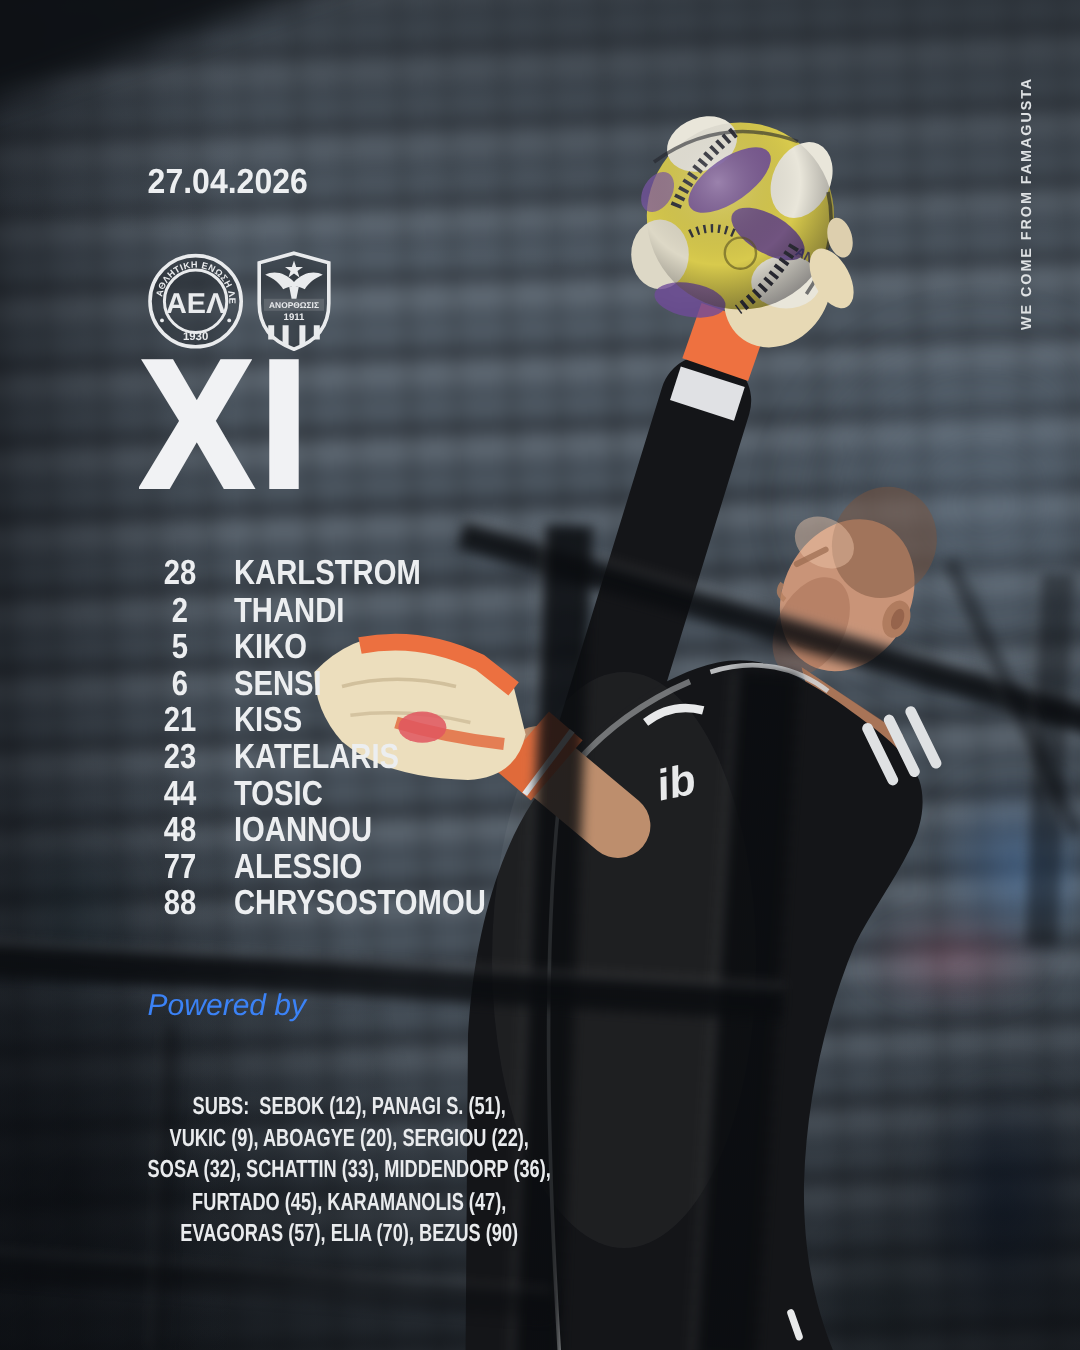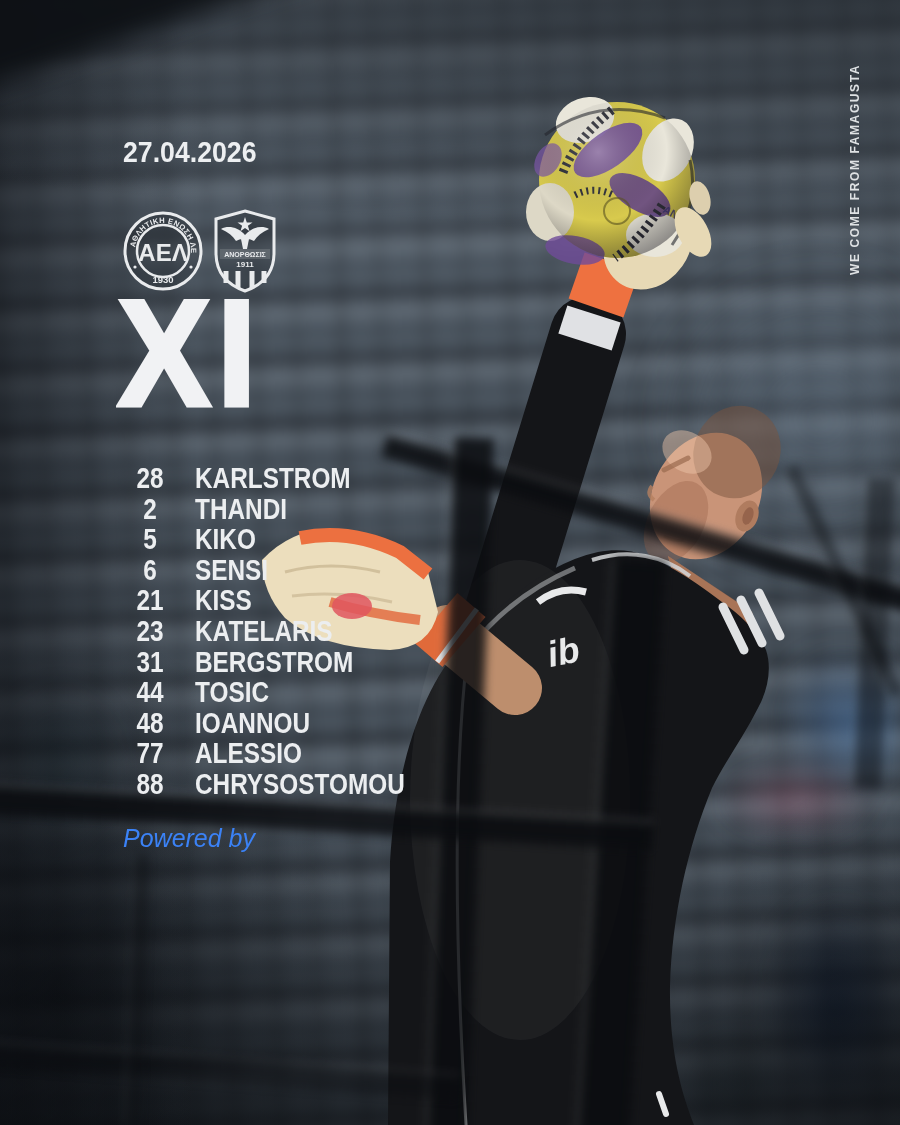--- a/index.html
+++ b/index.html
@@ -234,39 +234,42 @@
         </div>
       <div class="row">
           <span class="num">21</span>
           <span class="nm">KISS</span>
         </div>
       <div class="row">
           <span class="num">23</span>
           <span class="nm">KATELARIS</span>
         </div>
       <div class="row">
-          <span class="num">31</span>
-          <span class="nm">BERGSTROM</span>
-        </div>
-      <div class="row">
           <span class="num">44</span>
           <span class="nm">TOSIC</span>
         </div>
       <div class="row">
           <span class="num">48</span>
           <span class="nm">IOANNOU</span>
         </div>
       <div class="row">
           <span class="num">77</span>
           <span class="nm">ALESSIO</span>
         </div>
       <div class="row">
           <span class="num">88</span>
           <span class="nm">CHRYSOSTOMOU</span>
         </div>
     </div>
 
     <div class="powered">Powered by</div>
 
+    <div class="subs">
+      <div class="sline">SUBS:  SEBOK (12), PANAGI S. (51),</div>
+      <div class="sline">VUKIC (9), ABOAGYE (20), SERGIOU (22),</div>
+      <div class="sline">SOSA (32), SCHATTIN (33), MIDDENDORP (36),</div>
+      <div class="sline">FURTADO (45), KARAMANOLIS (47),</div>
+      <div class="sline">EVAGORAS (57), ELIA (70), BEZUS (90)</div>
+    </div>
 
     <div class="sidetext">WE COME FROM FAMAGUSTA</div>
   </div>
 </div>
 
 </body></html>

